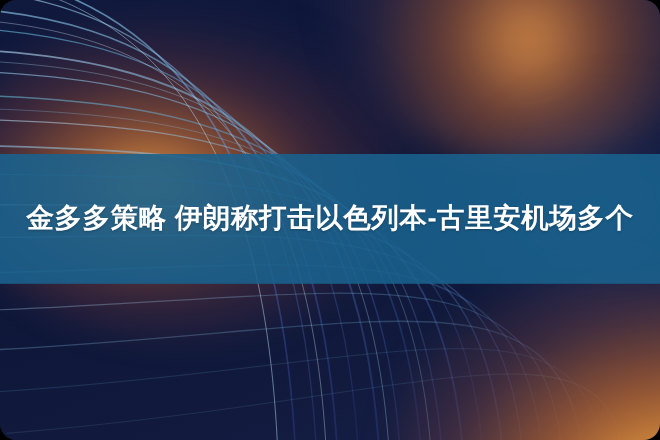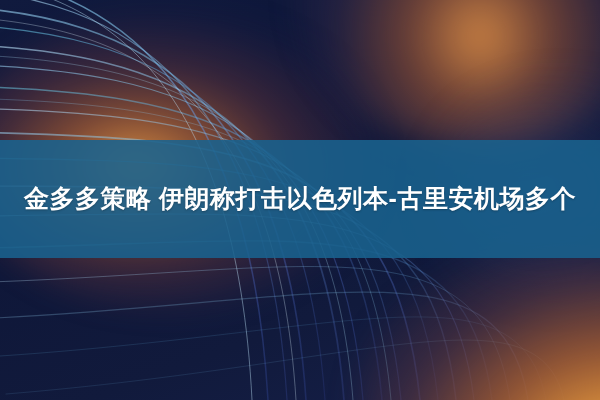--- a/index.html
+++ b/index.html
@@ -7,20 +7,21 @@
     padding: 0;
     background: #000;
   }
   #stage {
     position: relative;
     width: 600px;
     height: 400px;
     overflow: hidden;
     background: #0d1430;
     font-family: "Liberation Sans", "DejaVu Sans", sans-serif;
+    border-radius: 15px;
   }
 
   
   .bg-base {
     position: absolute;
     inset: 0;
     background:
       linear-gradient(160deg, #101a3e 0%, #0e1638 35%, #111a3c 70%, #16204a 100%);
   }
   .glow {

